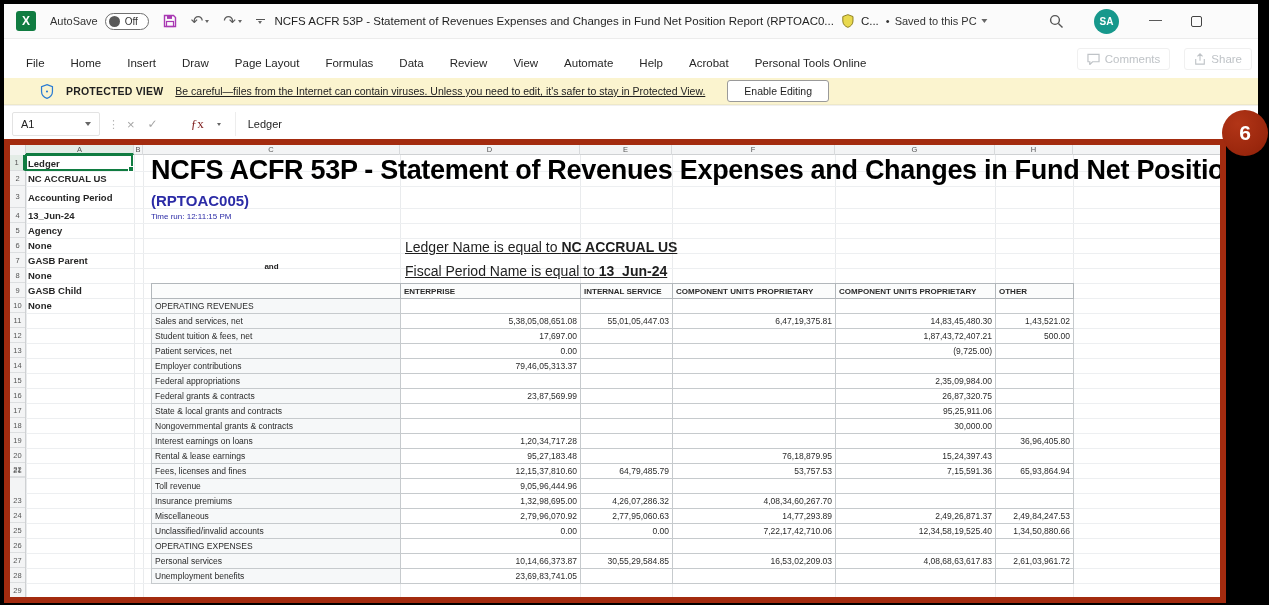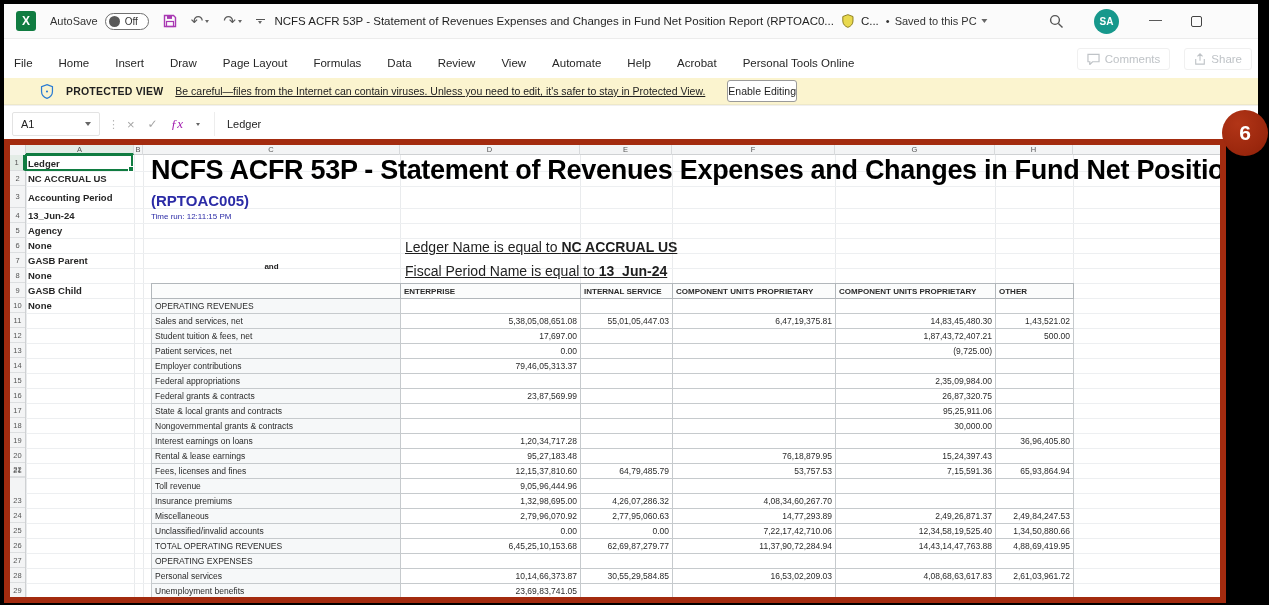--- a/index.html
+++ b/index.html
@@ -30,42 +30,42 @@
     display:flex;align-items:center;gap:7px;white-space:nowrap;}
   .doc-title{font-size:11.5px;color:#1f1f1f;}
   .saved-status{font-size:11px;color:#333;display:flex;align-items:center;gap:5px;}
   .tb-right{position:absolute;right:56px;top:0;height:34px;display:flex;align-items:center;gap:30px;}
   .avatar{width:25px;height:25px;border-radius:50%;background:#17988c;color:#fff;font-size:10px;
     font-weight:bold;display:flex;align-items:center;justify-content:center;}
   .win-min{width:12px;height:12px;color:#444;font-size:13px;line-height:10px;}
   .win-restore{width:9px;height:9px;border:1.2px solid #444;border-radius:2px;display:inline-block;}
   
   .tabsrow{position:relative;height:39px;background:#fff;display:flex;align-items:center;}
-  .tabs{display:flex;align-items:flex-start;gap:26px;padding-left:10px;margin-top:8px;}
+  .tabs{display:flex;align-items:flex-start;gap:26px;padding-left:22px;margin-top:8px;}
   .tab{font-size:11.5px;color:#262626;cursor:default;white-space:nowrap;}
   .tabs-right{position:absolute;right:6px;top:0;height:39px;display:flex;align-items:center;gap:14px;}
   .ghost-btn{display:flex;align-items:center;gap:5px;font-size:11.5px;color:#bfc3c7;
     border:1px solid #f0f0f0;border-radius:3px;padding:4px 9px;white-space:nowrap;}
   
   .banner{height:26px;background:#fbf4cf;display:flex;align-items:center;padding-left:36px;gap:12px;
     border-bottom:1px solid #eee8c8;}
   .pv-label{font-size:10.5px;font-weight:bold;color:#1f1f1f;letter-spacing:.2px;}
   .pv-msg{font-size:10.5px;color:#1f1f1f;text-decoration:underline;}
   .enable-btn{margin-left:10px;background:#fff;border:1px solid #9a9a9a;border-radius:3px;
-    font-size:10.5px;color:#1f1f1f;padding:3px 0;height:22px;box-sizing:border-box;
+    font-size:10.5px;color:#1f1f1f;padding:3px 16px;height:22px;box-sizing:border-box;
     display:flex;align-items:center;font-family:"Liberation Sans",sans-serif;}
   
   .formulabar{height:36px;background:#fff;display:flex;align-items:center;border-top:1px solid #f0f0f0;}
   .namebox{width:88px;height:24px;margin-left:8px;display:flex;align-items:center;justify-content:space-between;
     padding:0 8px;border:1px solid #e3e3e3;border-radius:2px;font-size:11px;color:#222;box-sizing:border-box;}
   .fb-dots{font-family:"DejaVu Sans",sans-serif;color:#b5b5b5;font-size:11px;margin:0 8px;}
   .fb-icons{display:flex;align-items:center;gap:13px;color:#9a9a9a;}
   .fb-x{font-size:13px;color:#a5a5a5;}
   .fb-check{font-family:"DejaVu Sans",sans-serif;font-size:12px;color:#a5a5a5;}
-  .fb-fx{font-style:italic;font-family:"Liberation Serif",serif;font-size:13px;color:#a21caf;}
+  .fb-fx{font-family:"Liberation Serif",serif;font-size:13px;color:#7f1d1d;margin-left:20px;}
   .fb-input{flex:1;margin-left:14px;font-size:11px;color:#1f1f1f;border-left:1px solid #ededed;
     padding-left:12px;height:24px;display:flex;align-items:center;}
   
   .badge{position:absolute;left:1222px;top:110px;width:46px;height:46px;border-radius:50%;
     background:radial-gradient(circle at 35% 30%, #b23517, #8f2008);color:#fff;font-size:21px;font-weight:bold;
     display:flex;align-items:center;justify-content:center;z-index:50;}
   
   .sheet{position:absolute;left:4px;top:139px;width:1222px;height:464px;box-sizing:border-box;
     border:6px solid #a32b0f;background:#fff;z-index:10;}
   .sheet-inner{position:relative;width:1210px;height:452px;overflow:hidden;background:#fff;}
@@ -480,28 +480,20 @@
           </tr>
           <tr>
             <td class="lab">Unclassified/invalid accounts</td>
             <td class="num">0.00</td>
             <td class="num">0.00</td>
             <td class="num">7,22,17,42,710.06</td>
             <td class="num">12,34,58,19,525.40</td>
             <td class="num">1,34,50,880.66</td>
           </tr>
           <tr>
-            <td class="lab">TOTAL OPERATING REVENUES</td>
-            <td class="num">6,45,25,10,153.68</td>
-            <td class="num">62,69,87,279.77</td>
-            <td class="num">11,37,90,72,284.94</td>
-            <td class="num">14,43,14,47,763.88</td>
-            <td class="num">4,88,69,419.95</td>
-          </tr>
-          <tr>
             <td class="lab">OPERATING EXPENSES</td>
             <td class="num"></td>
             <td class="num"></td>
             <td class="num"></td>
             <td class="num"></td>
             <td class="num"></td>
           </tr>
           <tr>
             <td class="lab">Personal services</td>
             <td class="num">10,14,66,373.87</td>

